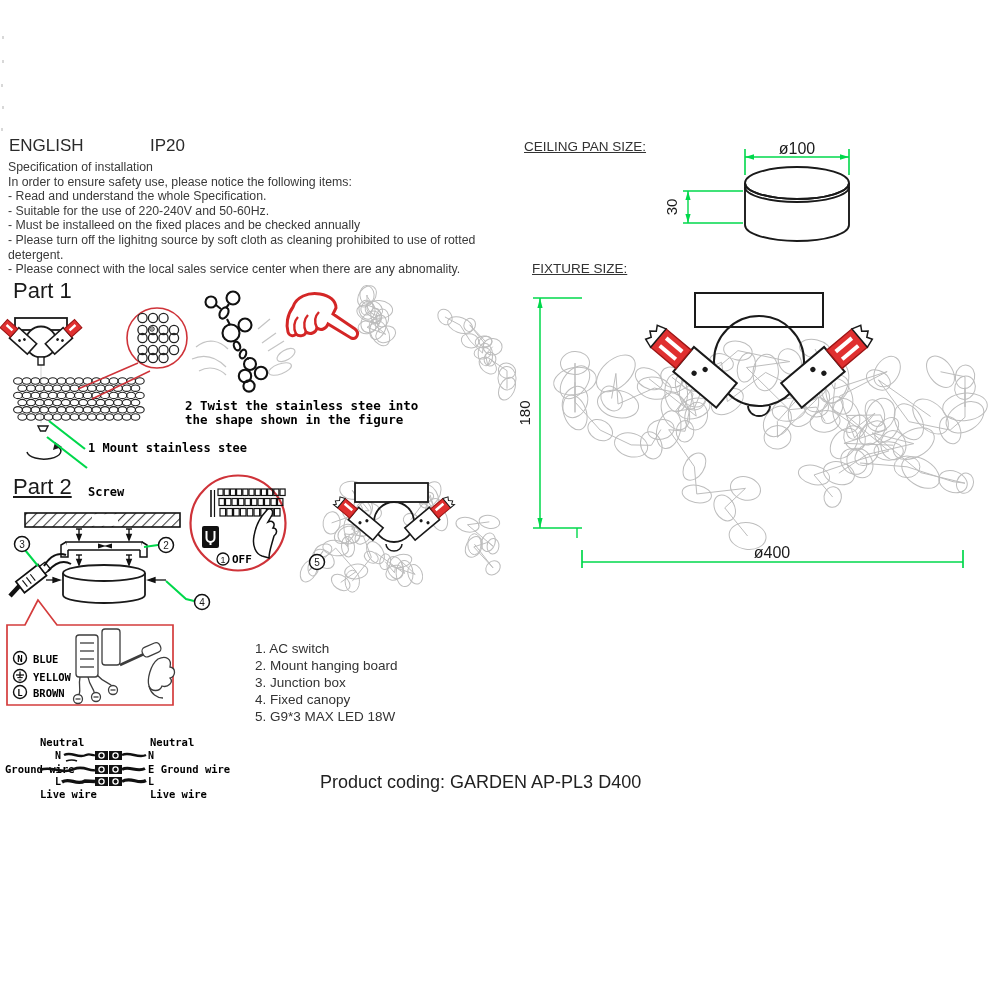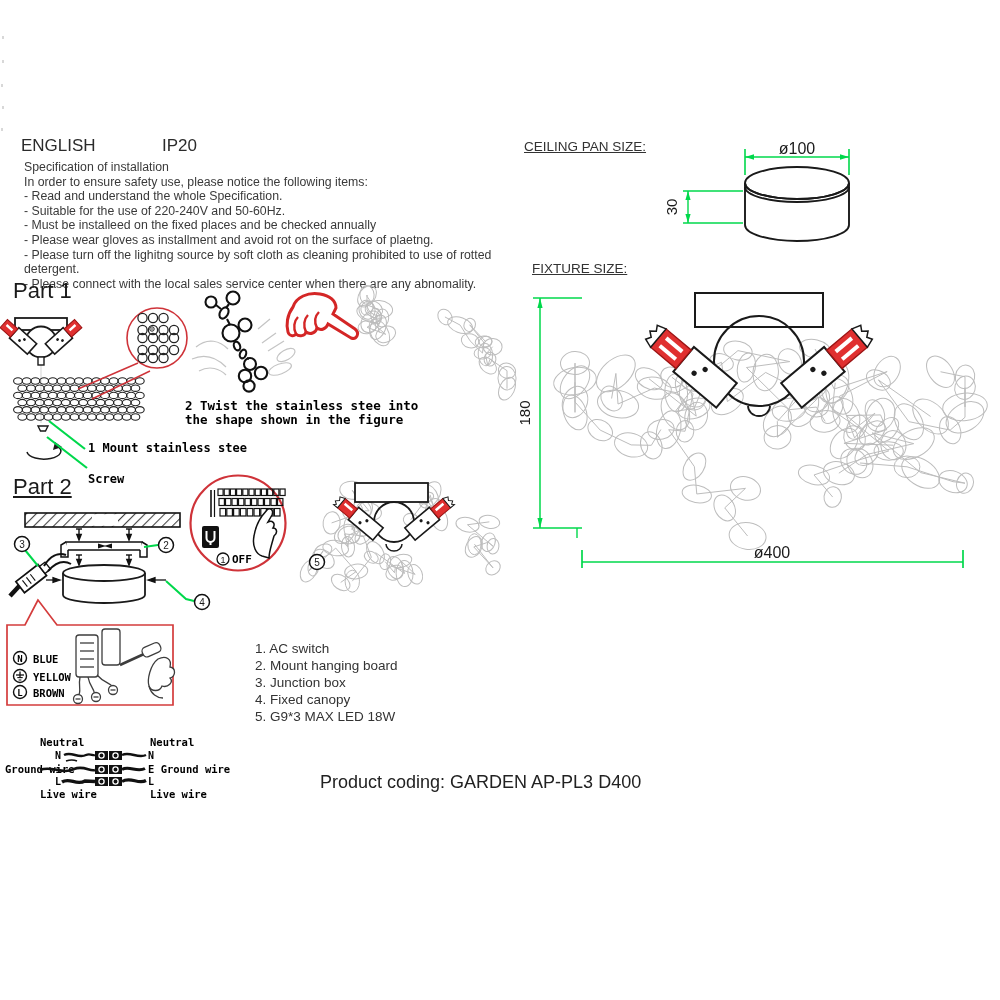--- a/index.html
+++ b/index.html
@@ -1,21 +1,21 @@
 <!DOCTYPE html>
 <html><head>
 <meta charset="utf-8">
 <style>
   html,body{margin:0;padding:0;background:#fff;}
   #page{position:relative;width:1000px;height:1000px;background:#fff;overflow:hidden;
         font-family:"Liberation Sans",sans-serif;color:#2e2e2e;}
   .abs{position:absolute;}
   .mono{font-family:"DejaVu Sans Mono",monospace;font-weight:bold;color:#000;}
-  .h1{font-size:17px;color:#2b2b2b;margin-left:12px;}
-  .spec{font-size:12.3px;line-height:14.6px;color:#3a3a3a;margin-left:16px;}
+  .h1{font-size:17px;color:#2b2b2b;}
+  .spec{font-size:12.3px;line-height:14.6px;color:#3a3a3a;}
   .cap{font-size:13.5px;color:#333;text-decoration:underline;}
   .part-title{font-size:22px;color:#1a1a1a;text-align:right;}
   .legend{font-size:13.5px;line-height:17px;color:#333;}
   .coding{font-size:18px;color:#222;}
   .dot{position:absolute;width:2px;height:3px;background:#d8d8d8;}
   svg{position:absolute;overflow:visible;}
   svg text{font-family:"Liberation Sans",sans-serif;fill:#1a1a1a;}
   svg text.mono-t{font-family:"DejaVu Sans Mono",monospace;font-weight:bold;fill:#000;}
 </style>
 </head>
@@ -31,21 +31,20 @@
 
   <div class="abs h1" style="left:9px;top:136px;">ENGLISH</div>
   <div class="abs h1" style="left:150px;top:136px;">IP20</div>
 
   <div class="abs spec" style="left:8px;top:160px;width:520px;">
     <div>Specification of installation</div>
     <div>In order to ensure safety use, please notice the following items:</div>
     <div>- Read and understand the whole Specification.</div>
     <div>- Suitable for the use of 220-240V and 50-60Hz.</div>
     <div>- Must be installeed on the fixed places and be checked annually</div>
-    <div>- Please wear gloves as installment and avoid rot on the surface of plaetng.</div>
     <div>- Please turn off the lighitng source by soft cloth as cleaning prohibited to use of rotted detergent.</div>
     <div>- Please connect with the local sales service center when there are any abnomality.</div>
   </div>
 
   <div class="abs cap" style="left:524px;top:139px;">CEILING PAN  SIZE:</div>
   <div class="abs cap" style="left:532px;top:261px;">FIXTURE SIZE:</div>
 
   <svg style="left:650px;top:135px;" width="230" height="115" viewBox="0 0 230 115">
     <g stroke="#00d84b" stroke-width="1.6" fill="#00d84b">
       <line x1="95" y1="14" x2="95" y2="40"></line>
@@ -518,21 +517,21 @@
       <polygon points="55,157 62,162 53,165" fill="#1a1a1a"></polygon>
     </g>
 
     <g stroke="#00d84b" stroke-width="2.2">
       <line x1="49" y1="136" x2="85" y2="164"></line>
       <line x1="47" y1="152" x2="87" y2="183"></line>
     </g>
   </svg>
 
   <div class="abs mono" style="left:88px;top:441px;font-size:12px;">1 Mount stainless stee</div>
-  <div class="abs mono" style="left:88px;top:472px;font-size:12px;">Screw</div>
+  <div class="abs mono" style="left:88px;top:485px;font-size:12px;">Screw</div>
   <div class="abs mono" style="left:185px;top:399px;font-size:12.5px;line-height:14px;">
     <div>2 Twist the stainless stee  into</div>
     <div>the shape shown in the figure</div>
   </div>
 
   <div class="abs part-title" style="left:13px;top:474px;text-decoration:underline;">Part 2</div>
 
   <svg style="left:0px;top:470px;" width="520" height="160" viewBox="0 0 520 160">
     <defs>
       <pattern id="hatch" width="7" height="7" patternTransform="rotate(45)" patternUnits="userSpaceOnUse">

